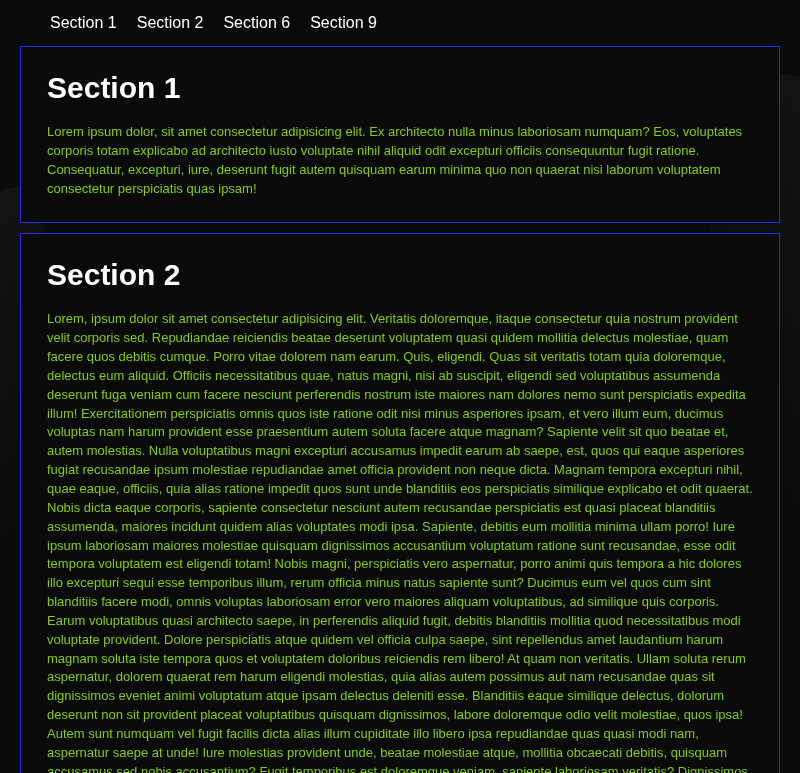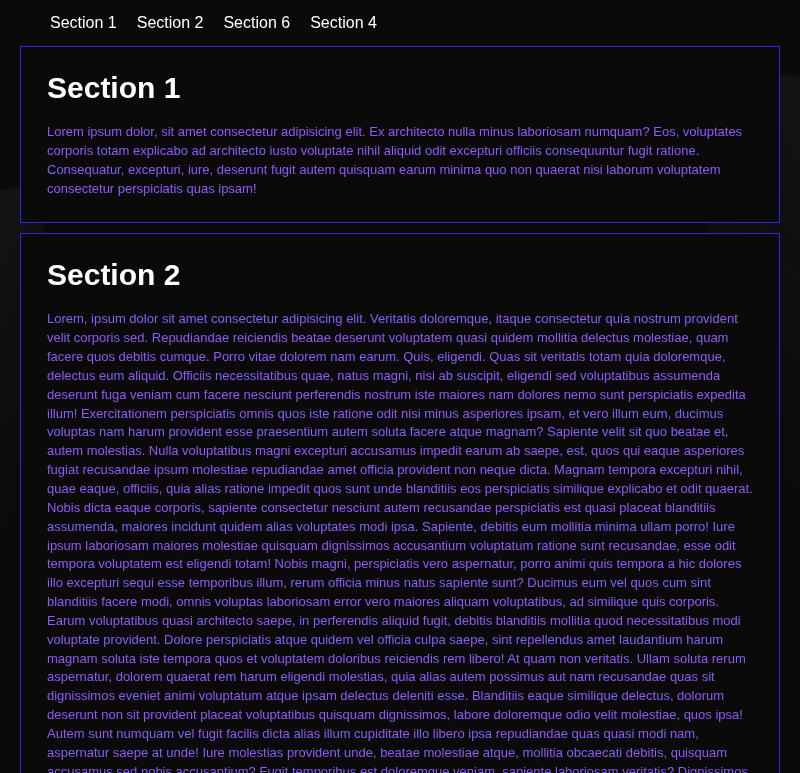--- a/index.html
+++ b/index.html
@@ -41,21 +41,21 @@
     }
     .section-title {
       font-size: 30px;
       font-weight: 700;
       margin-bottom: 18px;
       color: #fff;
     }
     .section-body {
       font-size: 13px;
       line-height: 1.45;
-      color: #8b5cf6;
+      color: #84cc16;
     }
     
     .bg-accent {
       position: fixed;
       pointer-events: none;
       z-index: -1;
     }
     .bg-accent.left {
       left: -100px;
       top: 200px;
@@ -93,21 +93,21 @@
 
 <div class="bg-accent left"></div>
 <div class="bg-accent right"></div>
 
 <div class="container">
 
   <nav class="nav">
     <a>Section 1</a>
     <a>Section 2</a>
     <a>Section 6</a>
-    <a>Section 4</a>
+    <a>Section 9</a>
   </nav>
 
   <section class="section">
     <h1 class="section-title">Section 1</h1>
     <p class="section-body">Lorem ipsum dolor, sit amet consectetur adipisicing elit. Ex architecto nulla minus laboriosam numquam? Eos, voluptates corporis totam explicabo ad architecto iusto voluptate nihil aliquid odit excepturi officiis consequuntur fugit ratione. Consequatur, excepturi, iure, deserunt fugit autem quisquam earum minima quo non quaerat nisi laborum voluptatem consectetur perspiciatis quas ipsam!</p>
   </section>
 
   <section class="section">
     <h1 class="section-title">Section 2</h1>
     <p class="section-body">Lorem, ipsum dolor sit amet consectetur adipisicing elit. Veritatis doloremque, itaque consectetur quia nostrum provident velit corporis sed. Repudiandae reiciendis beatae deserunt voluptatem quasi quidem mollitia delectus molestiae, quam facere quos debitis cumque. Porro vitae dolorem nam earum. Quis, eligendi. Quas sit veritatis totam quia doloremque, delectus eum aliquid. Officiis necessitatibus quae, natus magni, nisi ab suscipit, eligendi sed voluptatibus assumenda deserunt fuga veniam cum facere nesciunt perferendis nostrum iste maiores nam dolores nemo sunt perspiciatis expedita illum! Exercitationem perspiciatis omnis quos iste ratione odit nisi minus asperiores ipsam, et vero illum eum, ducimus voluptas nam harum provident esse praesentium autem soluta facere atque magnam? Sapiente velit sit quo beatae et, autem molestias. Nulla voluptatibus magni excepturi accusamus impedit earum ab saepe, est, quos qui eaque asperiores fugiat recusandae ipsum molestiae repudiandae amet officia provident non neque dicta. Magnam tempora excepturi nihil, quae eaque, officiis, quia alias ratione impedit quos sunt unde blanditiis eos perspiciatis similique explicabo et odit quaerat. Nobis dicta eaque corporis, sapiente consectetur nesciunt autem recusandae perspiciatis est quasi placeat blanditiis assumenda, maiores incidunt quidem alias voluptates modi ipsa. Sapiente, debitis eum mollitia minima ullam porro! Iure ipsum laboriosam maiores molestiae quisquam dignissimos accusantium voluptatum ratione sunt recusandae, esse odit tempora voluptatem est eligendi totam! Nobis magni, perspiciatis vero aspernatur, porro animi quis tempora a hic dolores illo excepturi sequi esse temporibus illum, rerum officia minus natus sapiente sunt? Ducimus eum vel quos cum sint blanditiis facere modi, omnis voluptas laboriosam error vero maiores aliquam voluptatibus, ad similique quis corporis. Earum voluptatibus quasi architecto saepe, in perferendis aliquid fugit, debitis blanditiis mollitia quod necessitatibus modi voluptate provident. Dolore perspiciatis atque quidem vel officia culpa saepe, sint repellendus amet laudantium harum magnam soluta iste tempora quos et voluptatem doloribus reiciendis rem libero! At quam non veritatis. Ullam soluta rerum aspernatur, dolorem quaerat rem harum eligendi molestias, quia alias autem possimus aut nam recusandae quas sit dignissimos eveniet animi voluptatum atque ipsam delectus deleniti esse. Blanditiis eaque similique delectus, dolorum deserunt non sit provident placeat voluptatibus quisquam dignissimos, labore doloremque odio velit molestiae, quos ipsa! Autem sunt numquam vel fugit facilis dicta alias illum cupiditate illo libero ipsa repudiandae quas quasi modi nam, aspernatur saepe at unde! Iure molestias provident unde, beatae molestiae atque, mollitia obcaecati debitis, quisquam accusamus sed nobis accusantium? Fugit temporibus est doloremque veniam, sapiente laboriosam veritatis? Dignissimos dolor adipisci porro repellat. Tenetur dolorem aut ducimus, veritatis optio consequatur magnam rem fugit dignissimos non veniam minima nam neque beatae reiciendis dolor nemo perferendis id explicabo corrupti vitae ipsa enim iure tempora. Sunt vitae fuga maiores dolores tenetur, officiis itaque voluptatibus eaque, quo nesciunt repellat maxime quaerat minus ipsum at, atque animi. Vitae corporis eligendi quas ducimus dolor nam autem perferendis error. Natus doloremque quam excepturi, quasi repellat libero, dolorum illo autem iure nemo mollitia itaque quos cum? Adipisci a est perferendis ab itaque facilis, recusandae sint, magnam, nostrum optio iste dolorem molestias assumenda. Accusamus iure, omnis quos nesciunt libero sapiente magnam ipsum illum ab eius cupiditate voluptas.</p>

